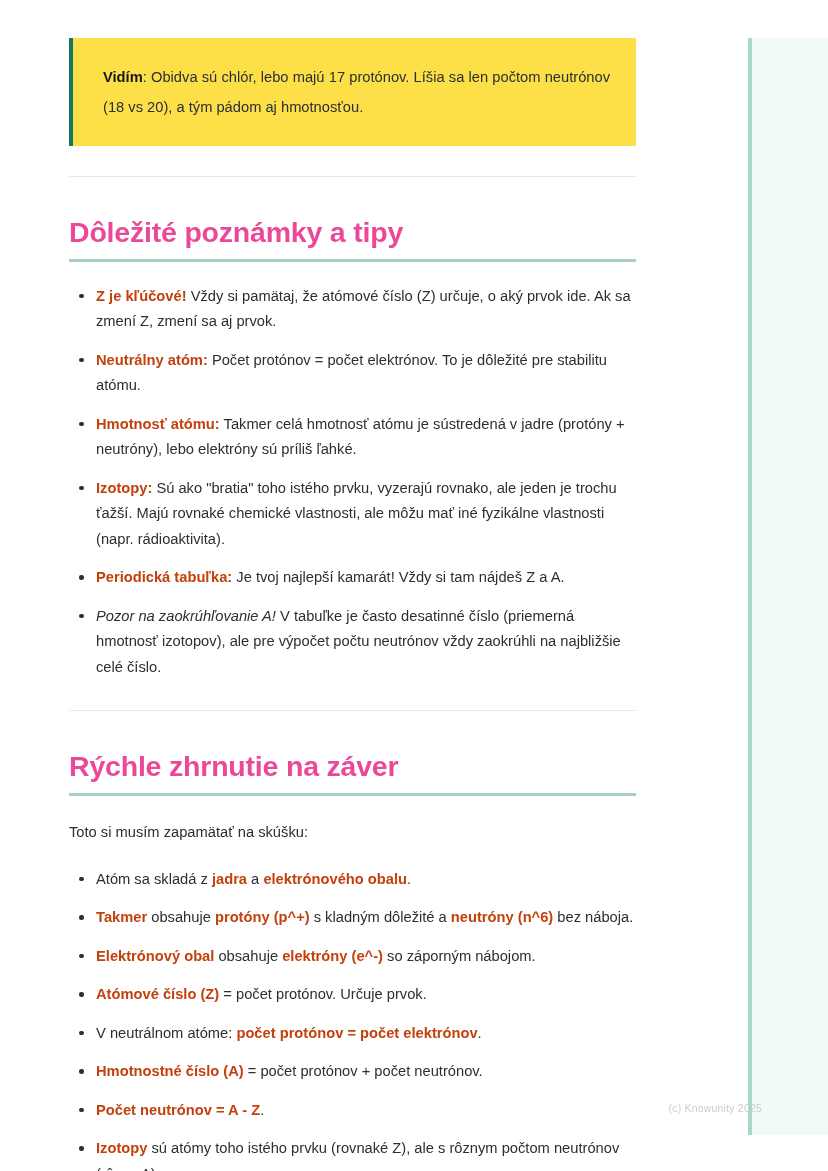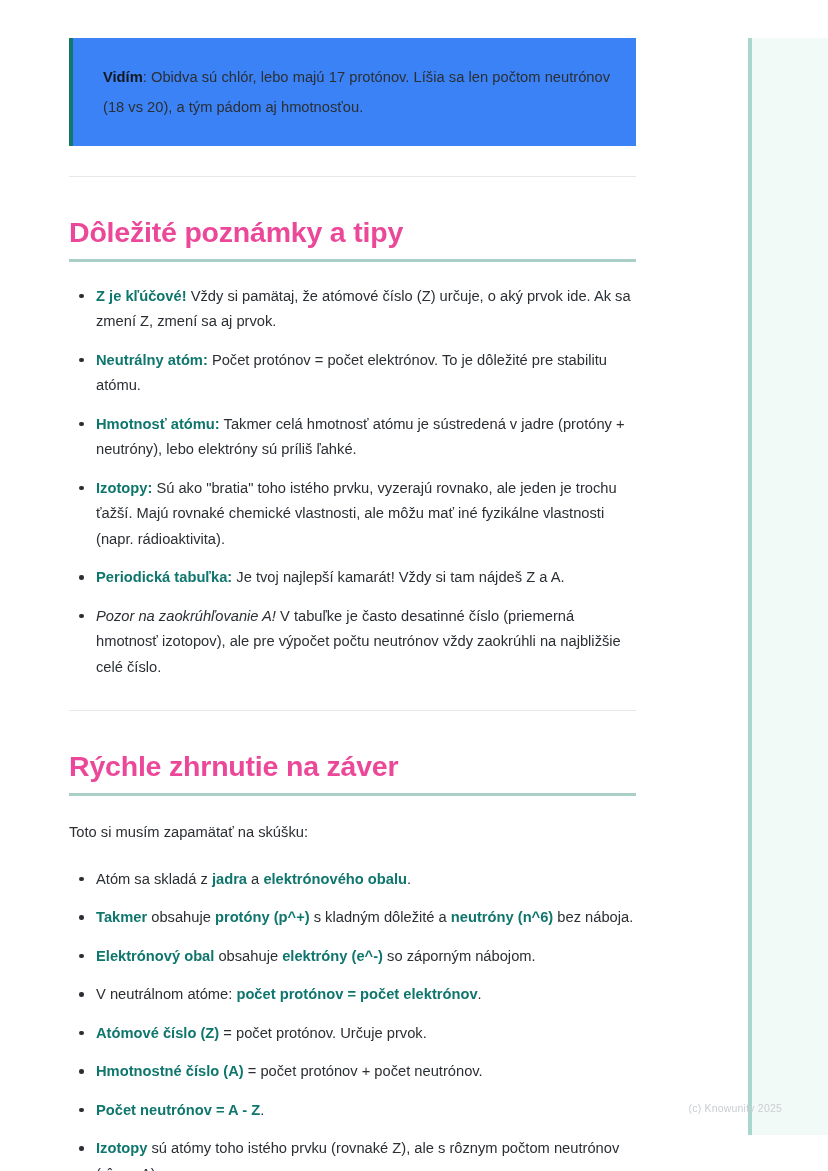--- a/index.html
+++ b/index.html
@@ -39,21 +39,21 @@
   .content {
     position: absolute;
     left: 69px;
     top: 0;
     width: 567px;
   }
 
   
   .callout {
     margin-top: 38px;
-    background: #3b82f6;
+    background: #fde047;
     border-left: 4px solid #12796a;
     padding: 24px 26px 24px 30px;
     box-sizing: border-box;
   }
   .callout p {
     margin: 0;
     font-size: 14.7px;
     line-height: 30px;
     color: #2b2f33;
     text-align: justify;
@@ -105,38 +105,38 @@
   ul.bullets > li::before {
     content: "";
     position: absolute;
     left: 10px;
     top: 10px;
     width: 4.5px;
     height: 4.5px;
     border-radius: 50%;
     background: #2b2f33;
   }
-  li b, li strong { font-weight: bold; color: #0f766e; }
+  li b, li strong { font-weight: bold; color: #c2410c; }
   li i, li em { font-style: italic; }
 
   .lead-text {
     font-size: 14.7px;
     line-height: 25px;
     color: #2b2f33;
     margin: 24px 0 0 0;
   }
 
   
   .footer {
     position: absolute;
     left: 0;
     top: 1102px;
     width: 828px;
     text-align: right;
-    padding-right: 46px;
+    padding-right: 66px;
     box-sizing: border-box;
     font-size: 10.5px;
     color: #c9cdd1;
     letter-spacing: 0.2px;
   }
 </style>
 </head>
 <body>
 
 <div class="right-strip"></div>
@@ -166,22 +166,22 @@
     <hr class="rule rule-top">
 
     <div class="section">
       <h2 class="heading">Rýchle zhrnutie na záver</h2>
       <div class="heading-underline"></div>
       <p class="lead-text">Toto si musím zapamätať na skúšku:</p>
       <ul class="bullets">
         <li><span>Atóm sa skladá z </span><b>jadra</b><span> a </span><b>elektrónového obalu</b><span>.</span></li>
         <li><b>Takmer</b><span> obsahuje </span><b>protóny (p^+)</b><span> s kladným dôležité a </span><b>neutróny (n^6)</b><span> bez náboja.</span></li>
         <li><b>Elektrónový obal</b><span> obsahuje </span><b>elektróny (e^-)</b><span> so záporným nábojom.</span></li>
+        <li><b>Atómové číslo (Z)</b><span> = počet protónov. Určuje prvok.</span></li>
         <li><span>V neutrálnom atóme: </span><b>počet protónov = počet elektrónov</b><span>.</span></li>
-        <li><b>Atómové číslo (Z)</b><span> = počet protónov. Určuje prvok.</span></li>
         <li><b>Hmotnostné číslo (A)</b><span> = počet protónov + počet neutrónov.</span></li>
         <li><b>Počet neutrónov = A - Z</b><span>.</span></li>
         <li><b>Izotopy</b><span> sú atómy toho istého prvku (rovnaké Z), ale s rôznym počtom neutrónov (rôzne A).</span></li>
       </ul>
     </div>
 
   </div>
 </div>
 
 <div class="footer">(c) Knowunity 2025</div>

